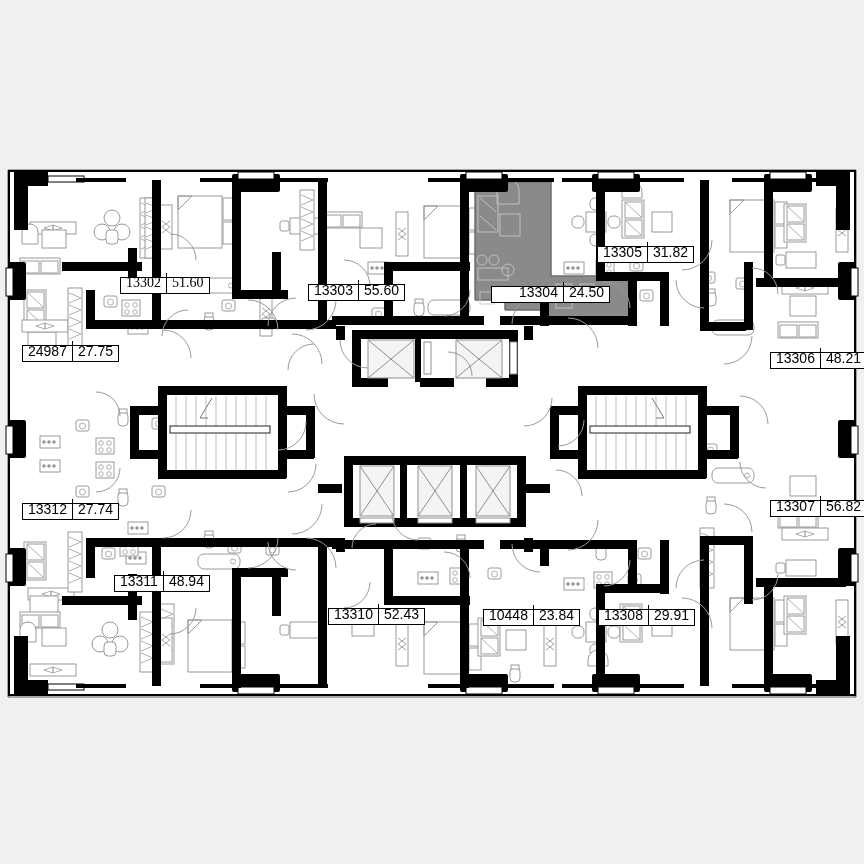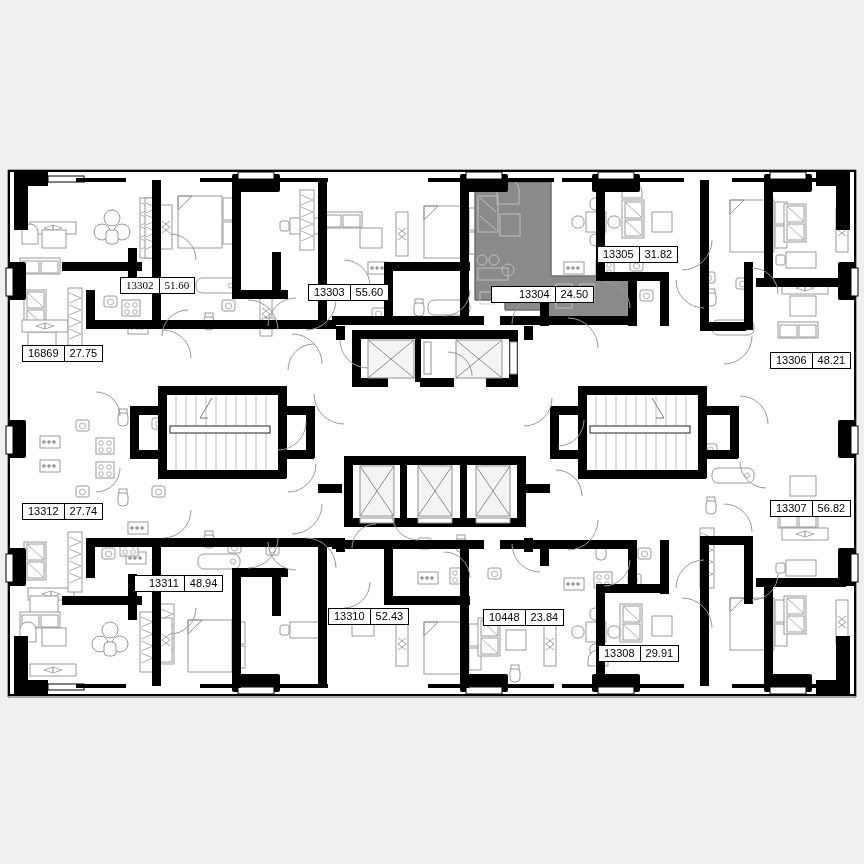--- a/index.html
+++ b/index.html
@@ -24,24 +24,24 @@
     position: absolute;
     left: 0;
     top: 0;
     width: 864px;
     height: 864px;
     display: block;
   }
   .unit-label {
     position: absolute;
     display: flex;
-    align-items: center;
+    align-items: flex-end;
     background: #ffffff;
     border: 1px solid #000000;
-    font-size: 11px;
+    font-size: 14px;
     line-height: 1;
     color: #000000;
     white-space: nowrap;
     box-sizing: border-box;
     height: 17px;
   }
   .unit-label .ul-id {
     padding: 3px 5px 3px 5px;
     border-right: 1px solid #000000;
     display: flex;
@@ -548,21 +548,21 @@
       <path d="M418,540 a26,26 0 0 1 -26,-26"></path>
       <path d="M448,352 a24,24 0 0 1 24,24"></path>
       <path d="M352,548 a24,24 0 0 1 24,-24"></path>
       <path d="M96,392 a24,24 0 0 1 24,24"></path>
       <path d="M96,492 a24,24 0 0 0 24,-24"></path>
     </g>
 
   </svg>
 
   <div class="unit-label" style="left:22px;  top:345px;">
-    <span class="ul-id">16869</span>
+    <span class="ul-id">24987</span>
     <span class="ul-area">27.75</span>
   </div>
   <div class="unit-label" style="left:120px; top:277px;font-family:Liberation Serif, serif;">
     <span class="ul-id">13302</span>
     <span class="ul-area">51.60</span>
   </div>
   <div class="unit-label" style="left:308px; top:284px;">
     <span class="ul-id">13303</span>
     <span class="ul-area">55.60</span>
   </div>
@@ -575,33 +575,33 @@
     <span class="ul-area">31.82</span>
   </div>
   <div class="unit-label" style="left:770px; top:352px;">
     <span class="ul-id">13306</span>
     <span class="ul-area">48.21</span>
   </div>
   <div class="unit-label" style="left:770px; top:500px;">
     <span class="ul-id">13307</span>
     <span class="ul-area">56.82</span>
   </div>
-  <div class="unit-label" style="left:598px; top:609px;margin-top:36px;">
+  <div class="unit-label" style="left:598px; top:609px;">
     <span class="ul-id">13308</span>
     <span class="ul-area">29.91</span>
   </div>
   <div class="unit-label" style="left:483px; top:609px;">
     <span class="ul-id">10448</span>
     <span class="ul-area">23.84</span>
   </div>
   <div class="unit-label" style="left:328px; top:608px;">
     <span class="ul-id">13310</span>
     <span class="ul-area">52.43</span>
   </div>
-  <div class="unit-label" style="left:134px; top:575px;padding-left:9px;">
+  <div class="unit-label" style="left:114px; top:575px;">
     <span class="ul-id">13311</span>
     <span class="ul-area">48.94</span>
   </div>
   <div class="unit-label" style="left:22px;  top:503px;">
     <span class="ul-id">13312</span>
     <span class="ul-area">27.74</span>
   </div>
 
 </div>
 

